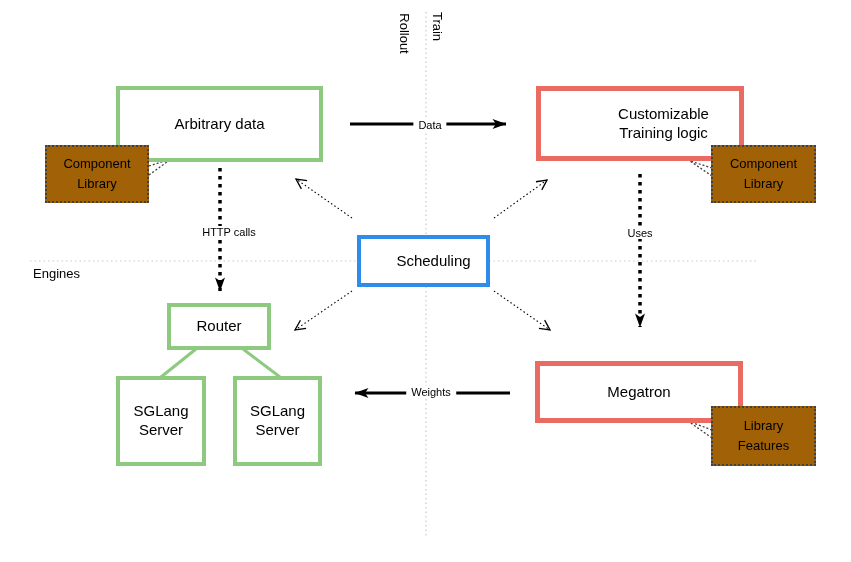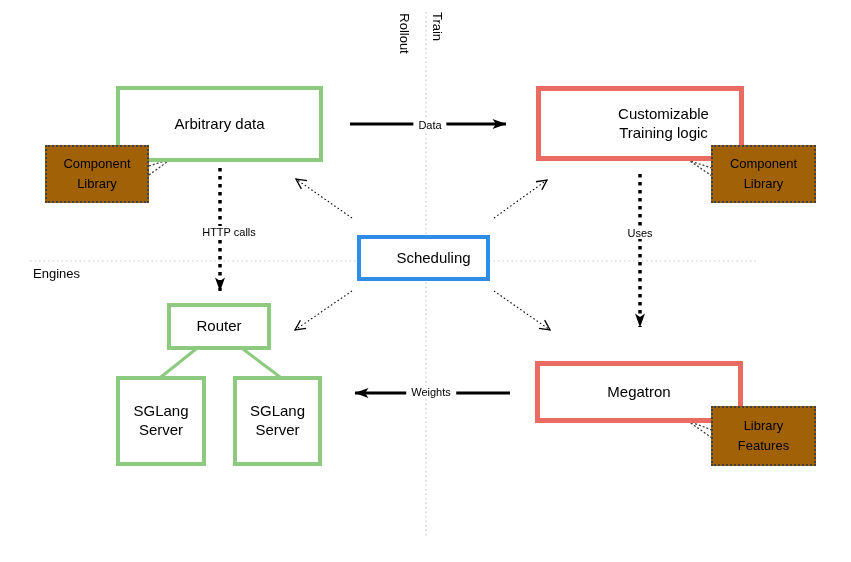--- a/index.html
+++ b/index.html
@@ -83,21 +83,21 @@
 
   <div class="node green" style="left:116px;top:86px;width:207px;height:76px;">
     <span>Arbitrary data</span>
   </div>
 
   <div class="node red" style="left:536px;top:86px;width:208px;height:75px;padding-left:47px;">
     <span>Customizable</span>
     <span>Training logic</span>
   </div>
 
-  <div class="node blue" style="left:357px;top:235px;width:133px;height:46px;padding-left:20px;">
+  <div class="node blue" style="left:357px;top:235px;width:133px;height:52px;padding-left:20px;">
     <span>Scheduling</span>
   </div>
 
   <div class="node green" style="left:167px;top:303px;width:104px;height:47px;">
     <span>Router</span>
   </div>
 
   <div class="node green" style="left:116px;top:376px;width:90px;height:90px;">
     <span>SGLang</span>
     <span>Server</span>

